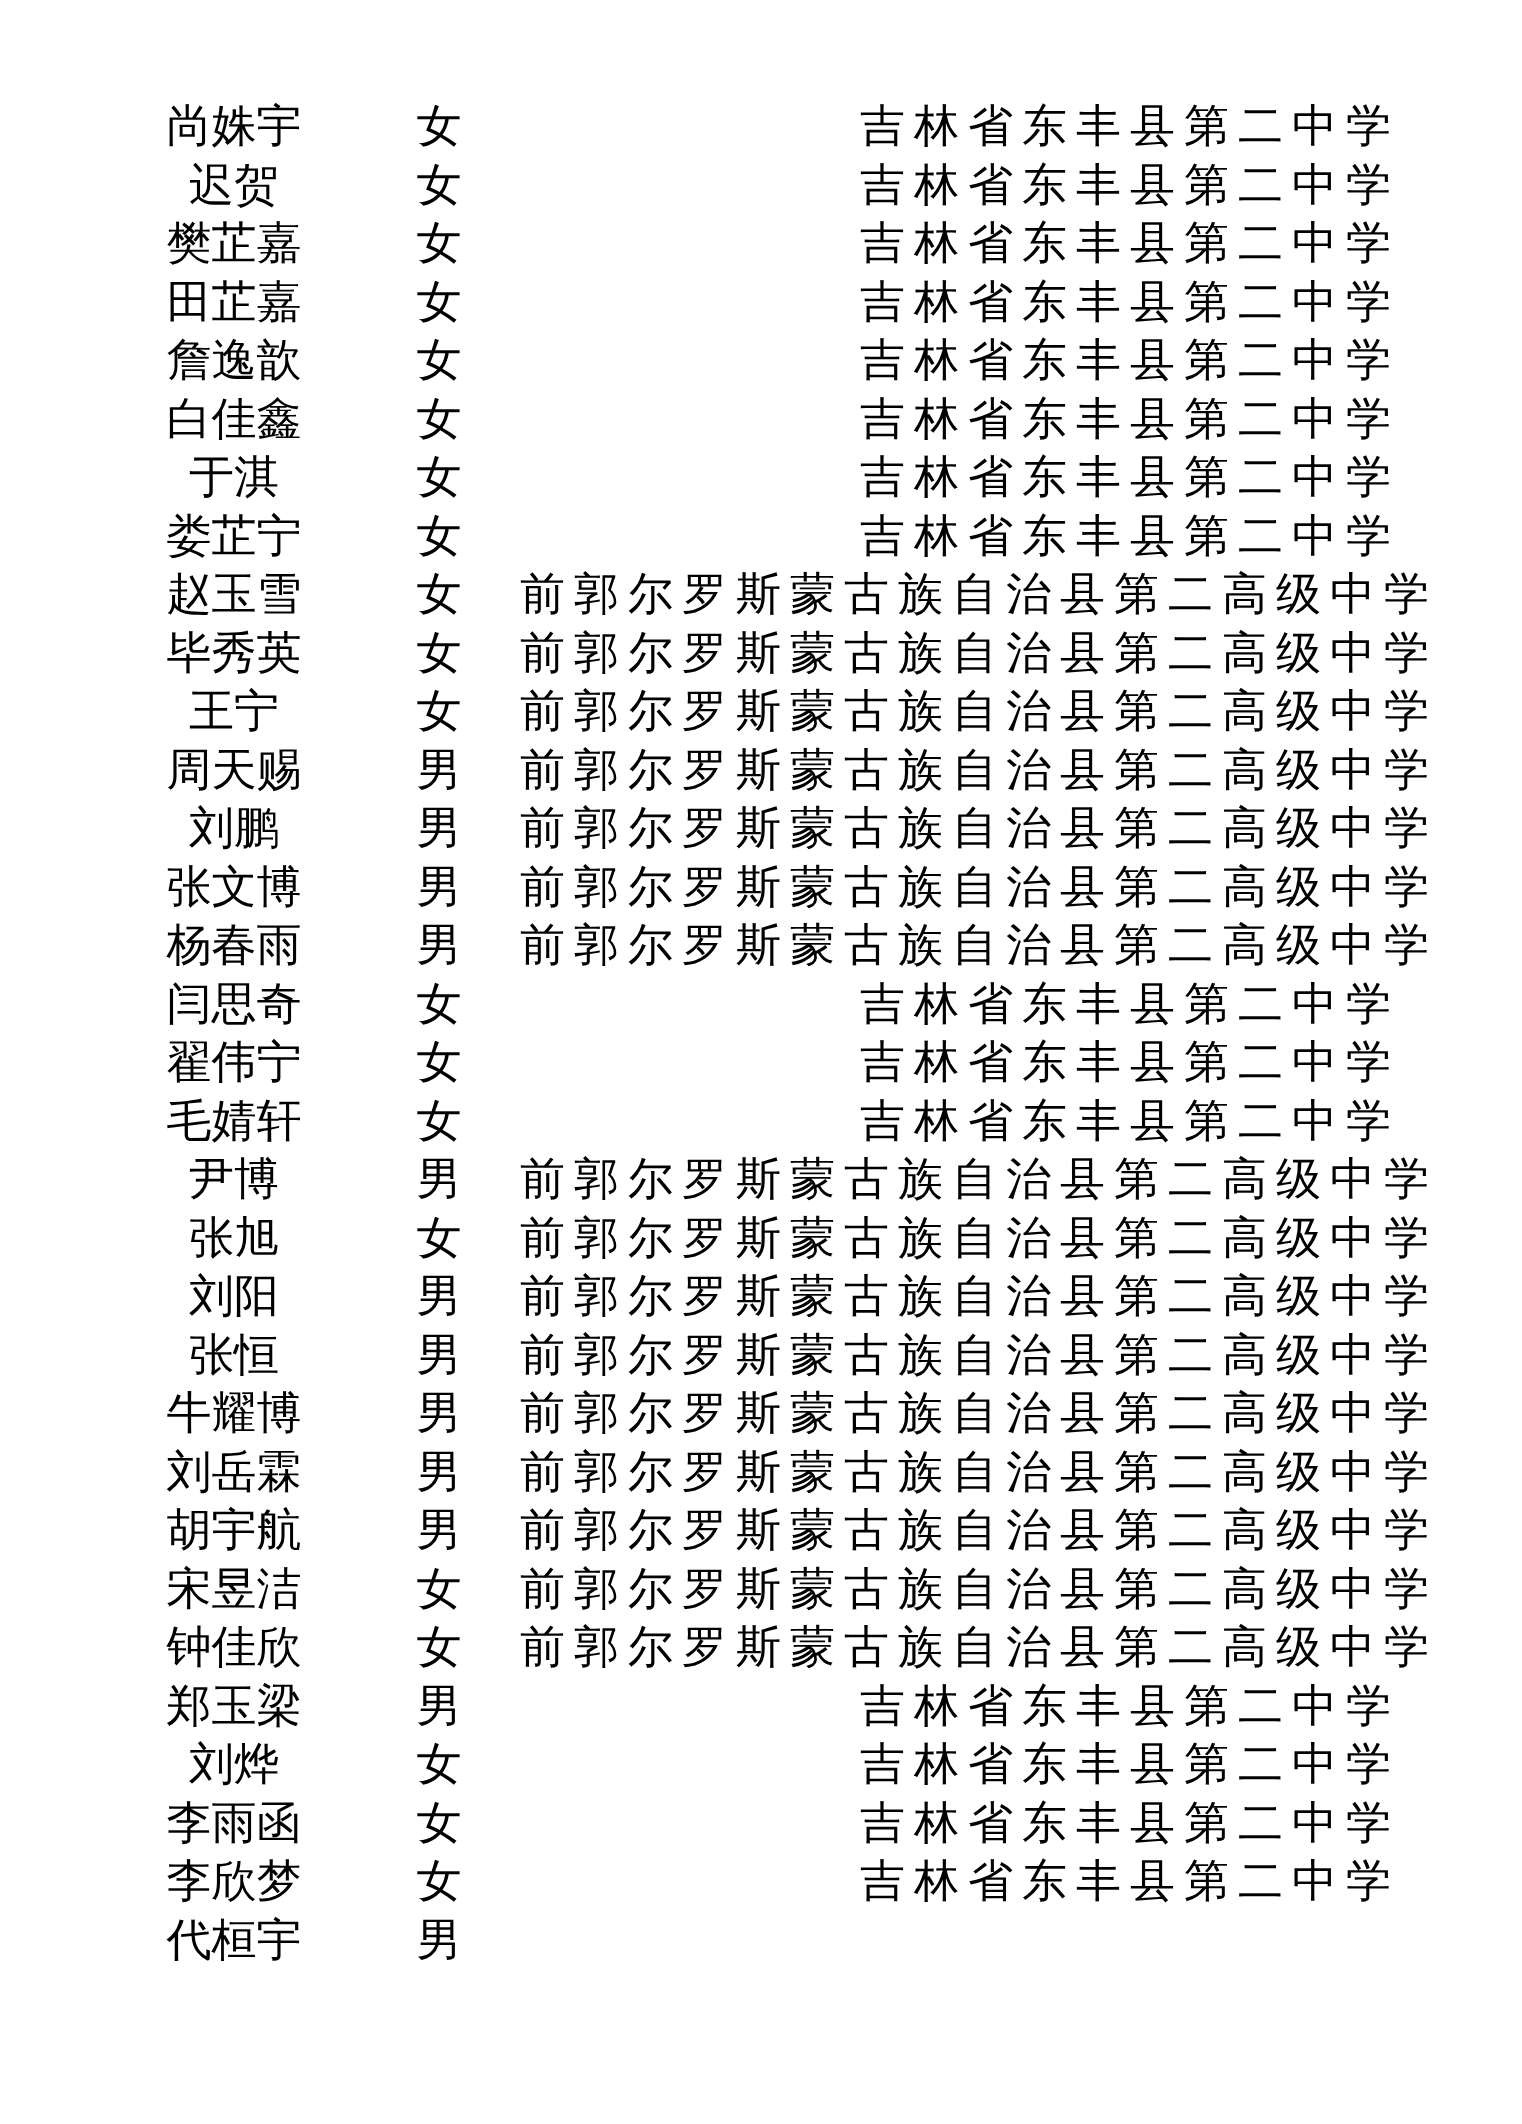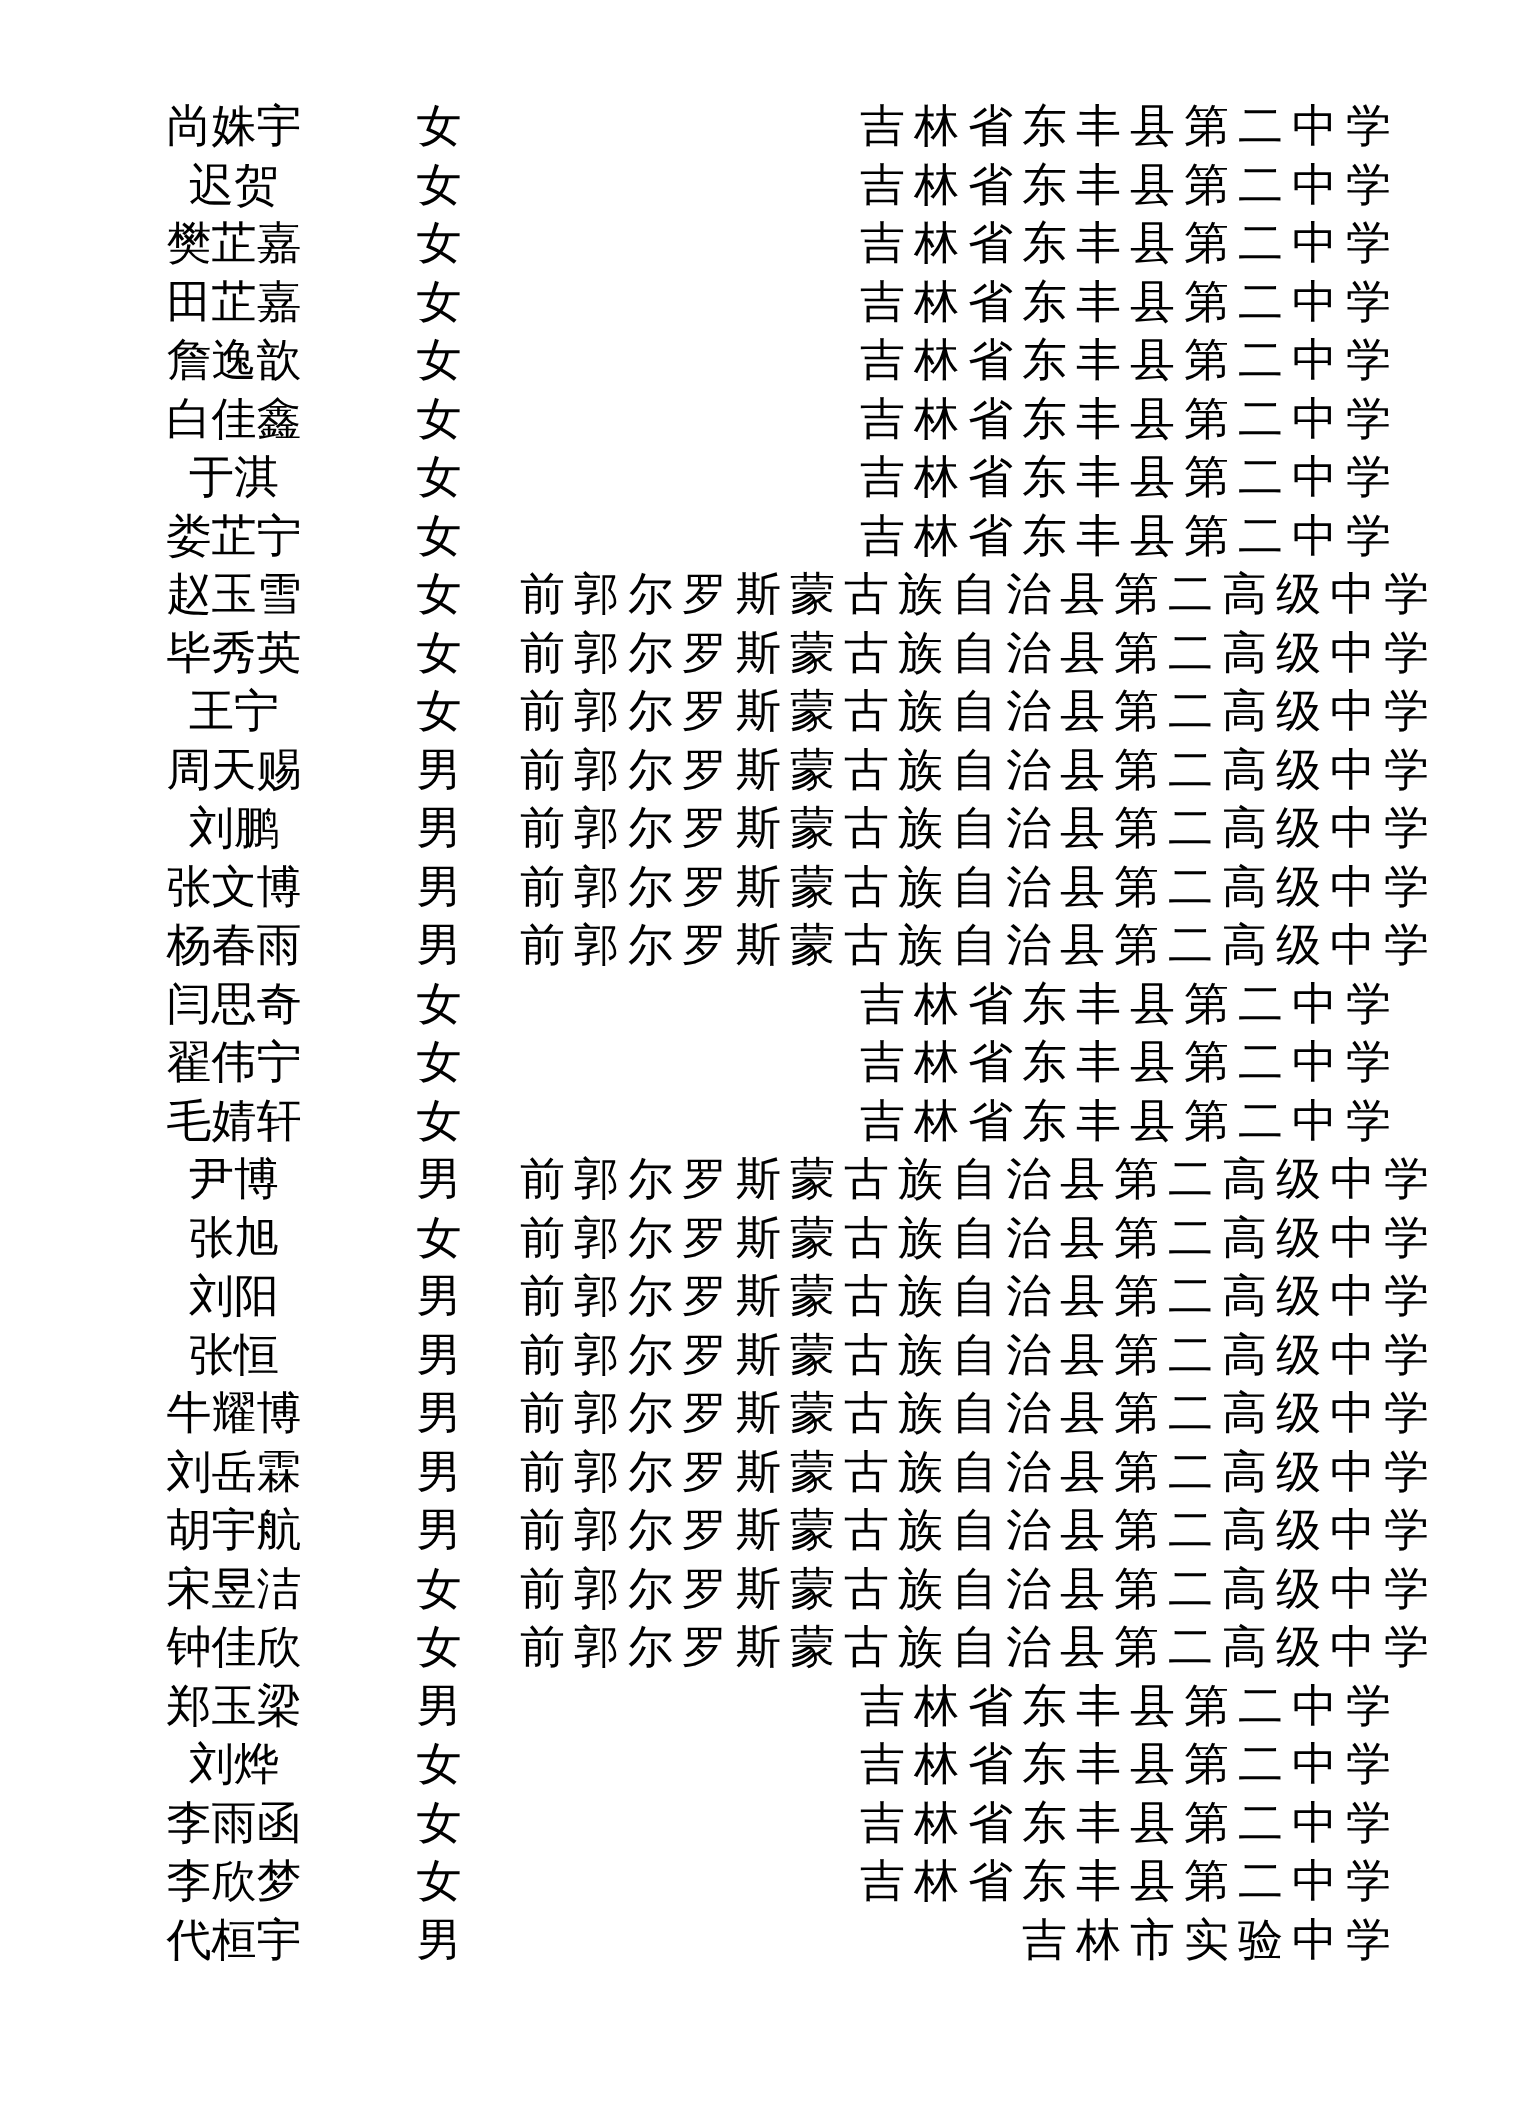--- a/index.html
+++ b/index.html
@@ -169,15 +169,14 @@
       <span class="school">吉林省东丰县第二中学</span>
     </div>
   <div class="row">
       <span class="name">李欣梦</span>
       <span class="gender">女</span>
       <span class="school">吉林省东丰县第二中学</span>
     </div>
   <div class="row">
       <span class="name">代桓宇</span>
       <span class="gender">男</span>
-      <span class="school">吉林市实验中学</span>
     </div>
 </div>
 
 </body></html>

